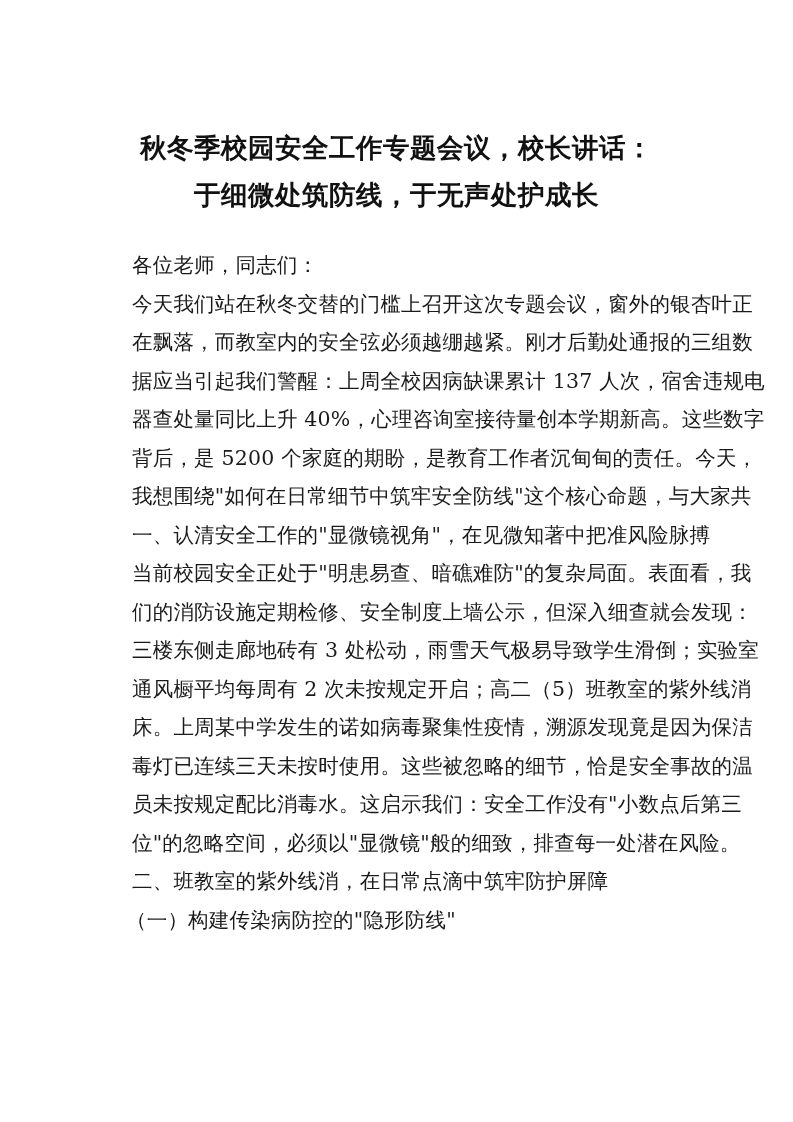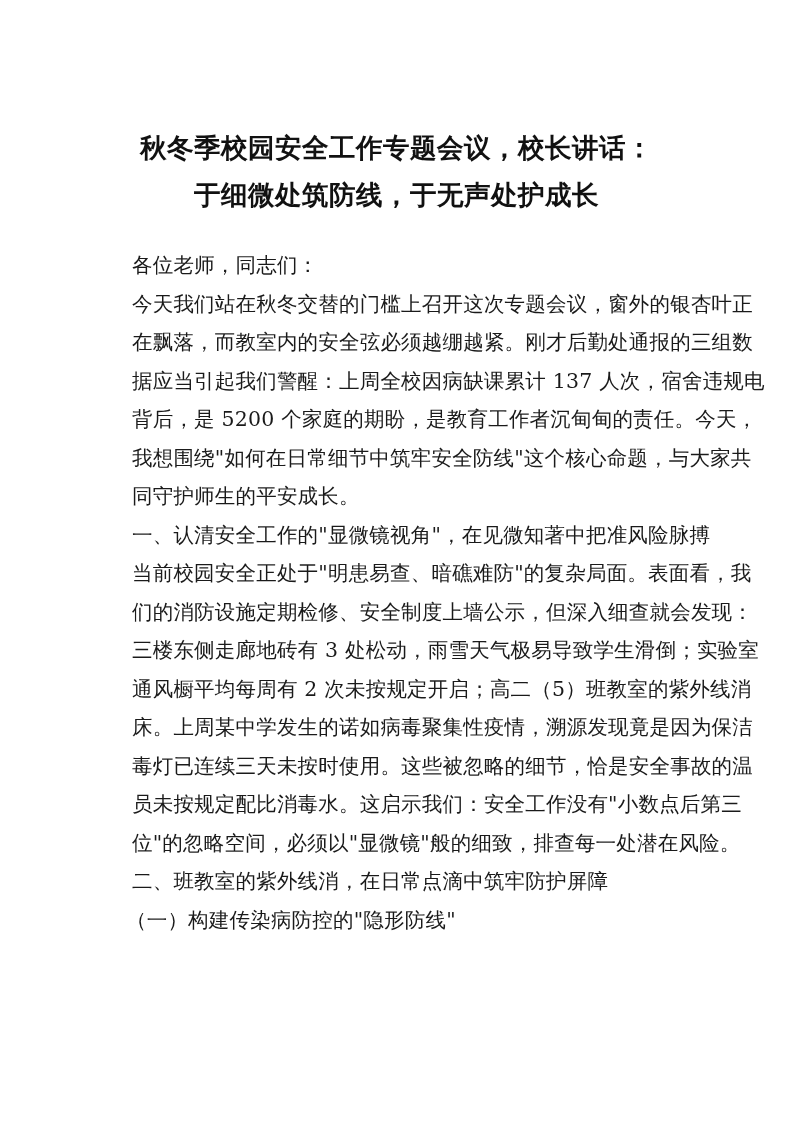--- a/index.html
+++ b/index.html
@@ -64,23 +64,23 @@
   <div class="title l1">秋冬季校园安全工作专题会议，校长讲话：</div>
   <div class="title l2">于细微处筑防线，于无声处护成长</div>
 
   <div class="body">
     <div class="line">各位老师，同志们：</div>
 
     <div>
       <div class="line justify">今天我们站在秋冬交替的门槛上召开这次专题会议，窗外的银杏叶正</div>
       <div class="line justify">在飘落，而教室内的安全弦必须越绷越紧。刚才后勤处通报的三组数</div>
       <div class="line justify">据应当引起我们警醒：上周全校因病缺课累计 137 人次，宿舍违规电</div>
+      <div class="line justify">器查处量同比上升 40%，心理咨询室接待量创本学期新高。这些数字</div>
       <div class="line justify">背后，是 5200 个家庭的期盼，是教育工作者沉甸甸的责任。今天，</div>
       <div class="line justify">我想围绕"如何在日常细节中筑牢安全防线"这个核心命题，与大家共</div>
-      <div class="line">同守护师生的平安成长。</div>
     </div>
 
     <div class="line">一、认清安全工作的"显微镜视角"，在见微知著中把准风险脉搏</div>
 
     <div>
       <div class="line justify">当前校园安全正处于"明患易查、暗礁难防"的复杂局面。表面看，我</div>
       <div class="line justify">们的消防设施定期检修、安全制度上墙公示，但深入细查就会发现：</div>
       <div class="line justify">三楼东侧走廊地砖有 3 处松动，雨雪天气极易导致学生滑倒；实验室</div>
       <div class="line justify">通风橱平均每周有 2 次未按规定开启；高二（5）班教室的紫外线消</div>
       <div class="line justify">床。上周某中学发生的诺如病毒聚集性疫情，溯源发现竟是因为保洁</div>

